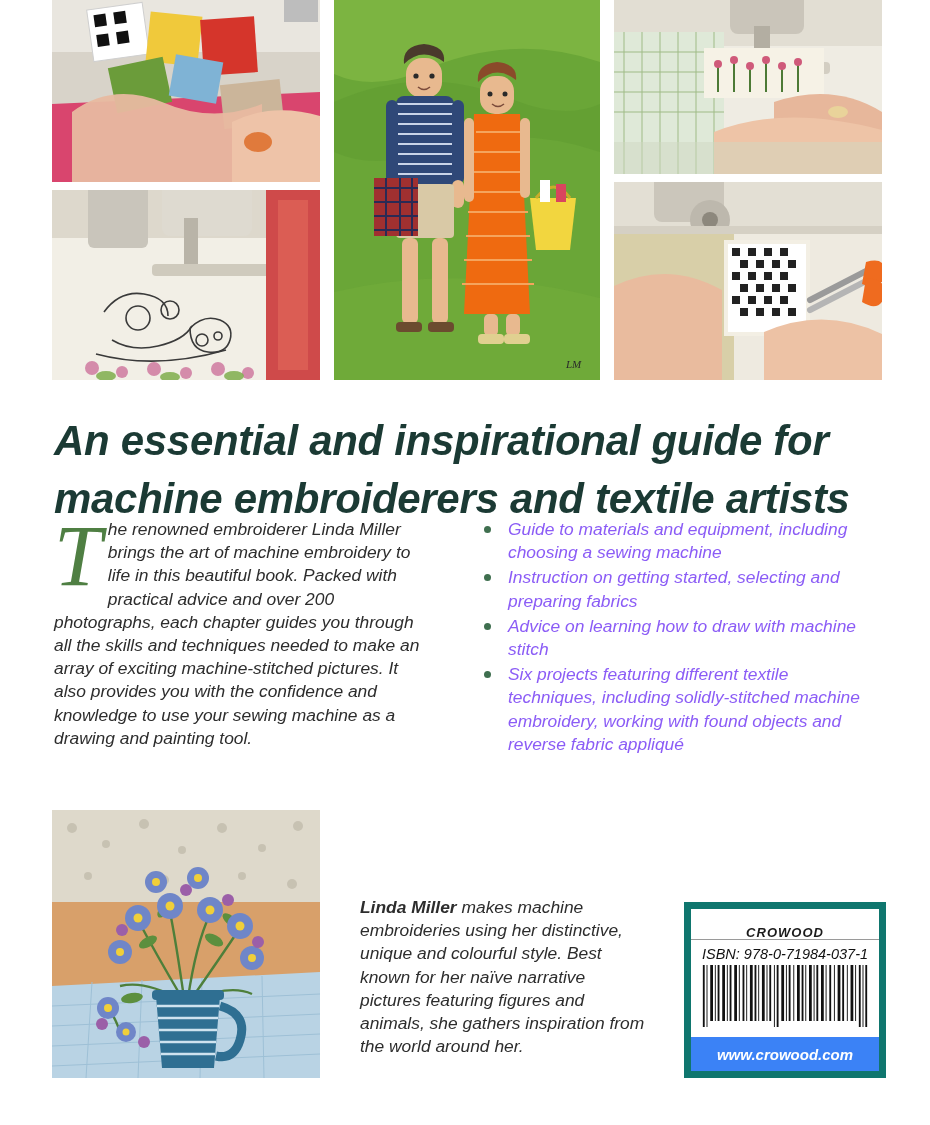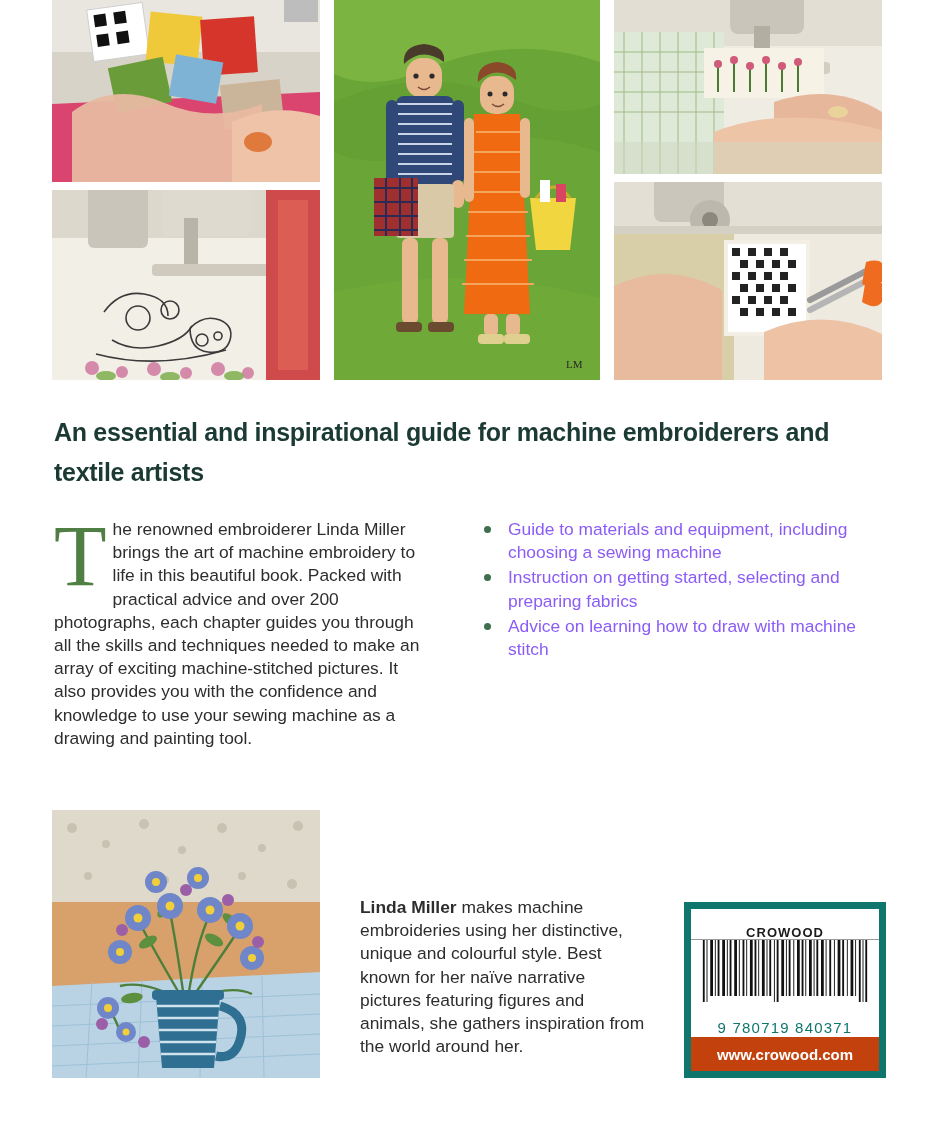--- a/index.html
+++ b/index.html
@@ -12,20 +12,21 @@
     background: #ffffff;
     font-family: "Liberation Sans", sans-serif;
     color: #2b2b2b;
     overflow: hidden;
   }
   .page {
     position: relative;
     width: 800px;
     height: 1125px;
     box-sizing: border-box;
+    font-style: italic;
   }
 
   
   .photo-grid {
     position: absolute;
     left: 52px;
     top: -8px;
     width: 830px;
     height: 396px;
   }
@@ -41,22 +42,22 @@
   .ph-br { left: 562px; top: 190px; width: 268px; height: 198px; }
 
   .ph svg { display: block; width: 100%; height: 100%; }
 
   
   .headline {
     position: absolute;
     left: 54px;
     top: 412px;
     width: 820px;
-    font-size: 25px;
-    line-height: 40px;
+    font-size: 42px;
+    line-height: 58px;
     font-weight: 700;
     color: #1b3a34;
     letter-spacing: -0.3px;
   }
 
   
   .copy-left {
     position: absolute;
     left: 54px;
     top: 518px;
@@ -167,21 +168,21 @@
     letter-spacing: 1.2px;
     color: #0f766e;
     margin-top: 17px;
   }
   .web-bar {
     position: absolute;
     left: 0;
     bottom: 0;
     width: 100%;
     height: 34px;
-    background: #c2410c;
+    background: #3b82f6;
     color: #ffffff;
     font-size: 15px;
     font-weight: 700;
     display: flex;
     align-items: center;
     justify-content: center;
     box-sizing: border-box;
   }
 </style>
 </head>
@@ -433,20 +434,21 @@
   <div class="headline">An essential and inspirational guide for machine embroiderers and textile artists</div>
 
   <div class="copy-left">
     <span class="dropcap">T</span><span>he renowned embroiderer Linda Miller brings the art of machine embroidery to life in this beautiful book. Packed with practical advice and over 200 photographs, each chapter guides you through all the skills and techniques needed to make an array of exciting machine-stitched pictures. It also provides you with the confidence and knowledge to use your sewing machine as a drawing and painting tool.</span>
   </div>
 
   <ul class="bullets">
     <li><span class="dot"></span><span>Guide to materials and equipment, including choosing a sewing machine</span></li>
     <li><span class="dot"></span><span>Instruction on getting started, selecting and preparing fabrics</span></li>
     <li><span class="dot"></span><span>Advice on learning how to draw with machine stitch</span></li>
+    <li><span class="dot"></span><span>Six projects featuring different textile techniques, including solidly-stitched machine embroidery, working with found objects and reverse fabric appliqué</span></li>
   </ul>
 
   <div class="ph-bottom">
     <svg viewBox="0 0 268 268" preserveAspectRatio="xMidYMid slice">
       <rect width="268" height="268" fill="#cfe0ea"></rect>
       <rect x="0" y="0" width="268" height="92" fill="#ded9cb"></rect>
       <g fill="#b9b3a3" opacity="0.6">
         <circle cx="20" cy="18" r="5"></circle>
           <circle cx="54" cy="34" r="4"></circle>
           <circle cx="92" cy="14" r="5"></circle>
@@ -539,20 +541,21 @@
   </div>
 
   <div class="author">
     <b>Linda Miller</b><span> makes machine embroideries using her distinctive, unique and colourful style. Best known for her naïve narrative pictures featuring figures and animals, she gathers inspiration from the world around her.</span>
   </div>
 
   <div class="isbn-block">
     <div class="isbn-top">
       <span class="isbn-logo">CROWOOD</span>
     </div>
+    <div class="isbn-text">ISBN: 978-0-71984-037-1</div>
     <div class="barcode">
       <svg viewBox="0 0 182 62" preserveAspectRatio="none">
         <rect width="182" height="62" fill="#ffffff"></rect>
         <g fill="#111111">
           <rect x="2" y="0" width="2" height="62"></rect>
             <rect x="6" y="0" width="1" height="62"></rect>
           <rect x="10" y="0" width="3" height="56"></rect>
             <rect x="15" y="0" width="1" height="56"></rect>
           <rect x="18" y="0" width="2" height="56"></rect>
             <rect x="23" y="0" width="3" height="56"></rect>

